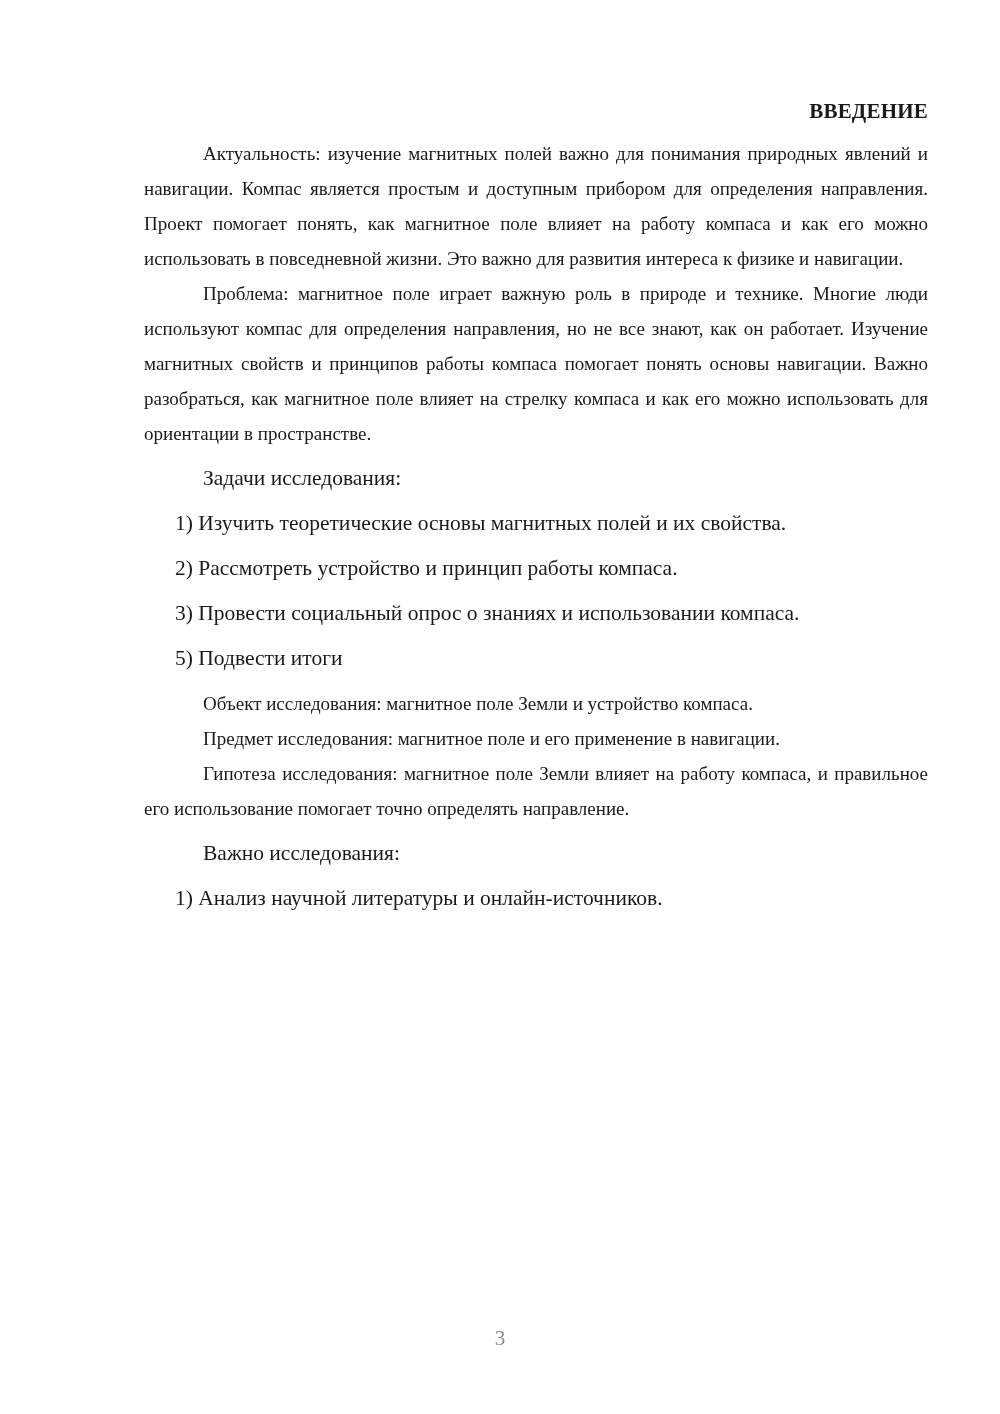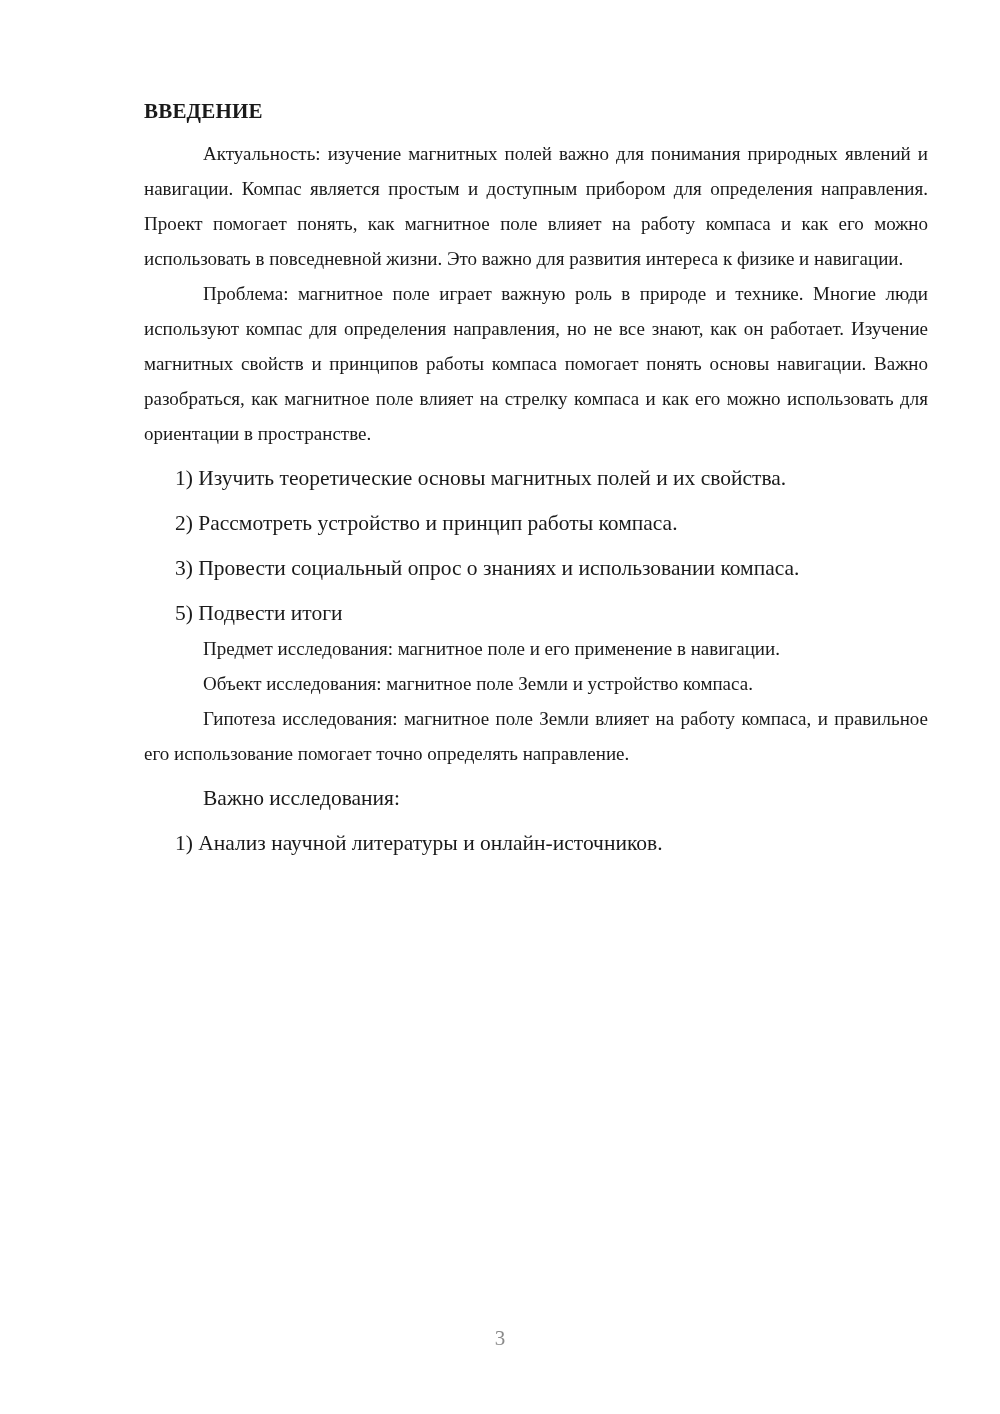--- a/index.html
+++ b/index.html
@@ -15,21 +15,21 @@
       font-family: "Liberation Serif", "DejaVu Serif", serif;
       color: #1a1a1a;
     }
     .page {
       position: absolute;
       left: 144px;
       top: 96px;
       width: 784px;
     }
     .title {
-      text-align: left;
+      text-align: right;
       font-weight: bold;
       font-size: 21px;
       line-height: 30px;
       margin: 0 0 0 0;
       padding-left: 0;
       letter-spacing: 0.2px;
     }
     .para {
       font-size: 19px;
       line-height: 35px;
@@ -65,31 +65,32 @@
 <body>
 
 <div class="page">
   <h1 class="title">ВВЕДЕНИЕ</h1>
 
   <p class="para" style="margin-top:10px;">Актуальность: изучение магнитных полей важно для понимания природных явлений и навигации. Компас является простым и доступным прибором для определения направления. Проект помогает понять, как магнитное поле влияет на работу компаса и как его можно использовать в повседневной жизни. Это важно для развития интереса к физике и навигации.</p>
 
   <p class="para">Проблема: магнитное поле играет важную роль в природе и технике. Многие люди используют компас для определения направления, но не все знают, как он работает. Изучение магнитных свойств и принципов работы компаса помогает понять основы навигации. Важно разобраться, как магнитное поле влияет на стрелку компаса и как его можно использовать для ориентации в пространстве.</p>
 
 
+  <p class="indent-line gap10">Задачи исследования:</p>
 
   <div>
     <p class="list-item gap10">1) Изучить теоретические основы магнитных полей и их свойства.</p>
     <p class="list-item gap10">2) Рассмотреть устройство и принцип работы компаса.</p>
     <p class="list-item gap10">3) Провести социальный опрос о знаниях и использовании компаса.</p>
     <p class="list-item gap10">5) Подвести итоги</p>
   </div>
 
+  <p class="para gap10">Объект исследования: магнитное поле Земли и устройство компаса.</p>
+
   <p class="para">Предмет исследования: магнитное поле и его применение в навигации.</p>
-
-  <p class="para gap10">Объект исследования: магнитное поле Земли и устройство компаса.</p>
 
   <p class="para">Гипотеза исследования: магнитное поле Земли влияет на работу компаса, и правильное его использование помогает точно определять направление.</p>
 
   <p class="indent-line gap10">Важно исследования:</p>
 
   <div>
     <p class="list-item gap10">1) Анализ научной литературы и онлайн-источников.</p>
   </div>
 </div>
 

